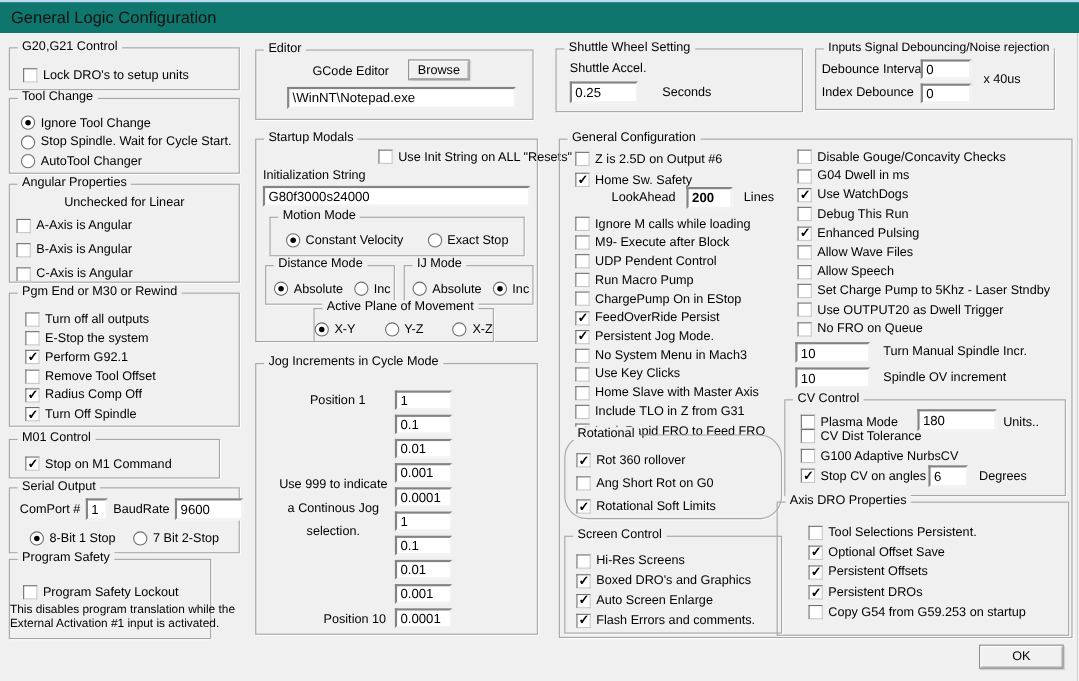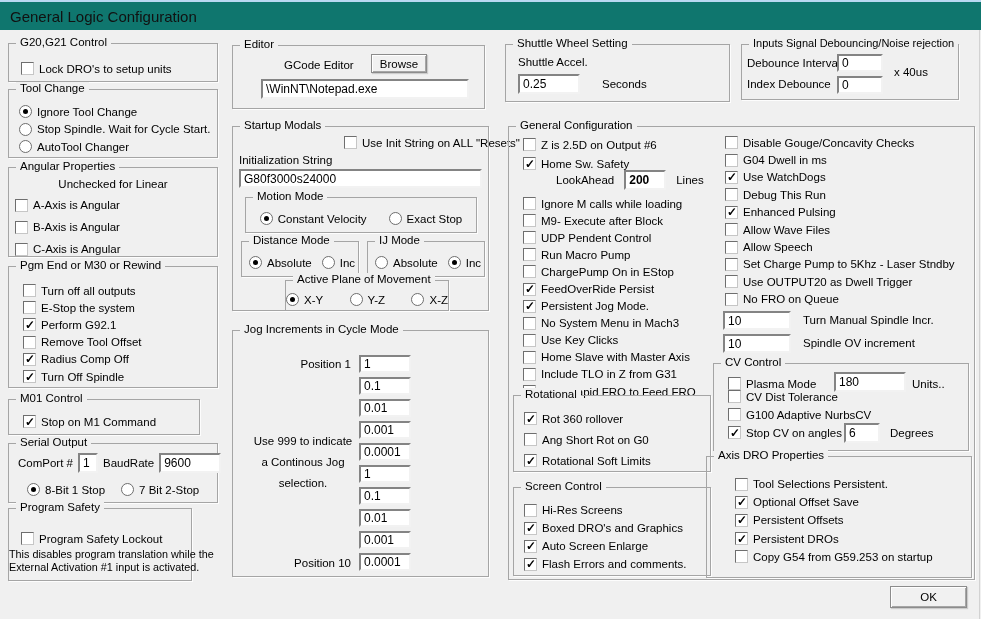--- a/index.html
+++ b/index.html
@@ -65,21 +65,21 @@
   #init-input{left:6px;top:42px;width:243px;height:19px;}
   #grp-motion{left:12px;top:70px;width:232px;height:36px;}
   #list-motion{left:0;right:0;top:11px;display:flex;justify-content:center;gap:22px;text-align:right;}
   #grp-distance{left:8px;top:114px;width:118px;height:36px;}
   #list-distance{left:7px;top:11px;display:flex;gap:10px;}
   #grp-ij{left:134px;top:114px;width:118px;height:36px;}
   #list-ij{left:7px;top:11px;display:flex;gap:10px;}
   #grp-plane{left:52px;top:153px;width:164px;height:31px;}
   #list-plane{left:0;right:0;top:9px;display:flex;justify-content:space-between;gap:12px;}
   #grp-jog{left:232px;top:330px;width:257px;height:247px;}
-  #jog-pos1{left:30px;top:27px;width:88px;text-align:right;}
+  #jog-pos1{left:30px;top:27px;width:88px;text-align:center;}
   #jog-note{left:16px;top:100px;width:108px;text-align:center;line-height:21px;white-space:normal;}
   #jog-pos10{left:22px;top:226px;width:96px;text-align:right;}
   #jog-inputs{left:126px;top:24px;}
   .jog-tb{position:static;width:52px;height:18px;margin-bottom:4px;}
   
   #grp-shuttle{left:505px;top:44px;width:225px;height:58px;}
   #shuttle-label{left:12px;top:11px;}
   #shuttle-input{left:12px;top:29px;width:62px;height:20px;}
   #shuttle-unit{left:96px;top:33px;}
   #grp-debounce{left:741px;top:44px;width:218px;height:56px;}
@@ -87,21 +87,21 @@
   #deb-int-input{left:95px;top:9px;width:46px;height:18px;}
   #deb-unit{left:152px;top:21px;}
   #deb-idx-label{left:5px;top:33px;}
   #deb-idx-input{left:95px;top:31px;width:46px;height:18px;}
   #grp-general{left:508px;top:126px;width:467px;height:454px;}
   #list-gen-left-top{left:14px;top:8px;}
   #lookahead-row{left:10px;top:43px;display:flex;align-items:center;gap:10px;margin-left:37px;}
   #lookahead-input{position:static;width:42px;height:20px;font-weight:bold;}
   #list-gen-left-mid{left:14px;top:68px;}
   #list-gen-left-mid .row{height:17.1px;}
-  #grp-rotational{left:4px;top:268px;width:198px;height:77px;}
+  #grp-rotational{left:4px;top:268px;width:198px;height:77px;border-radius:21px;}
   #list-rotational{left:10px;top:12px;}
   #list-rotational .row{height:21px;}
   #grp-screen{left:4px;top:360px;width:198px;height:89px;}
   #list-screen{left:10px;top:13px;}
   #list-screen .row{height:18px;}
   #list-gen-right{left:216px;top:7px;}
   #list-gen-right .row{height:17.4px;}
   #spindle-incr-input{left:214px;top:184px;width:68px;height:19px;}
   #spindle-incr-label{left:294px;top:187px;}
   #spindle-ov-input{left:214px;top:207px;width:68px;height:19px;}

